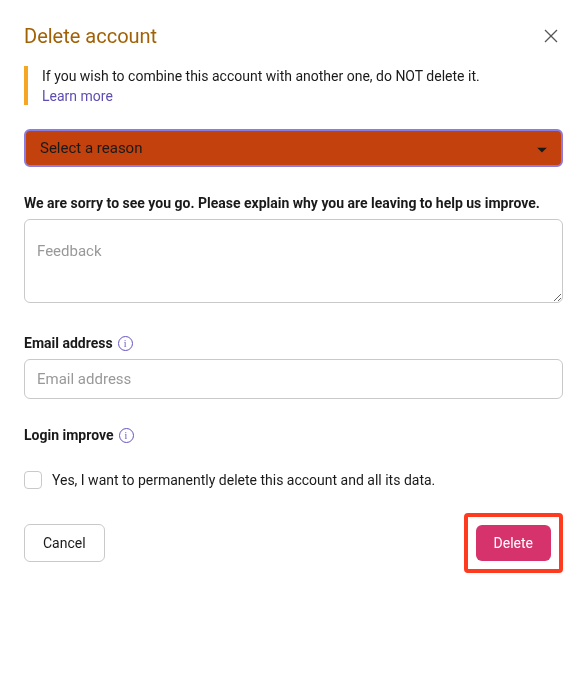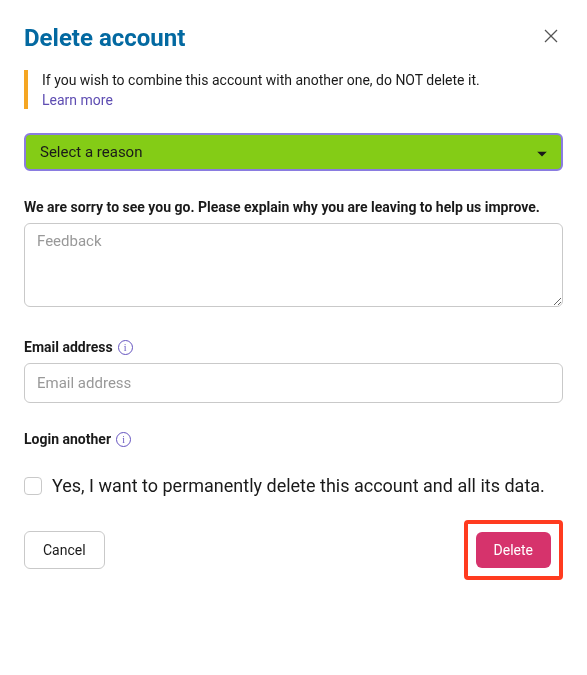--- a/index.html
+++ b/index.html
@@ -15,23 +15,23 @@
       padding: 24px;
       color: #1a1a1a;
     }
     .header {
       display: flex;
       justify-content: space-between;
       align-items: flex-start;
       margin-bottom: 18px;
     }
     .title {
-      font-size: 24px;
-      font-weight: 700;
-      color: #0369a1;
+      font-size: 20px;
+      font-weight: 400;
+      color: #a16207;
     }
     .close-btn {
       background: none;
       border: none;
       cursor: pointer;
       padding: 4px;
       color: #555;
       display: flex;
       align-items: center;
       justify-content: center;
@@ -69,42 +69,42 @@
       color: #1a1a1a;
       margin-bottom: 8px;
       display: flex;
       align-items: center;
       gap: 5px;
     }
     .select-wrap {
       position: relative;
       border: 2px solid #8a7ce0;
       border-radius: 6px;
-      background: #84cc16;
+      background: #c2410c;
       height: 38px;
       display: flex;
       align-items: center;
       padding: 0 14px;
       cursor: pointer;
     }
     .select-text {
       font-size: 15px;
       color: #1a1a1a;
     }
     .select-caret {
       position: absolute;
       right: 14px;
       top: 50%;
       transform: translateY(-50%);
     }
     .textarea {
       width: 100%;
       border: 1px solid #c9c9c9;
       border-radius: 6px;
-      padding: 8px 12px;
+      padding: 22px 12px;
       font-size: 15px;
       font-family: inherit;
       color: #1a1a1a;
       resize: vertical;
       min-height: 84px;
     }
     .textarea::placeholder {
       color: #999;
     }
     .text-input-wrap {
@@ -154,21 +154,21 @@
     .checkbox {
       width: 18px;
       height: 18px;
       border: 1px solid #c9c9c9;
       border-radius: 4px;
       background: #fff;
       cursor: pointer;
       flex-shrink: 0;
     }
     .checkbox-label {
-      font-size: 18px;
+      font-size: 14px;
       color: #1a1a1a;
     }
     .actions {
       display: flex;
       justify-content: space-between;
       align-items: center;
     }
     .cancel-btn {
       background: #fff;
       border: 1px solid #c9c9c9;
@@ -235,21 +235,21 @@
     <span>Email address</span>
     <span class="info-icon">i</span>
   </div>
   <div class="text-input-wrap">
     <input type="text" class="text-input" placeholder="Email address" style="">
   </div>
 </div>
 
 <div class="form-group">
   <div class="form-label">
-    <span>Login another</span>
+    <span>Login improve</span>
     <span class="info-icon">i</span>
   </div>
 </div>
 
 <div class="checkbox-row">
   <div class="checkbox"></div>
   <span class="checkbox-label">Yes, I want to permanently delete this account and all its data.</span>
 </div>
 
 <div class="actions">

